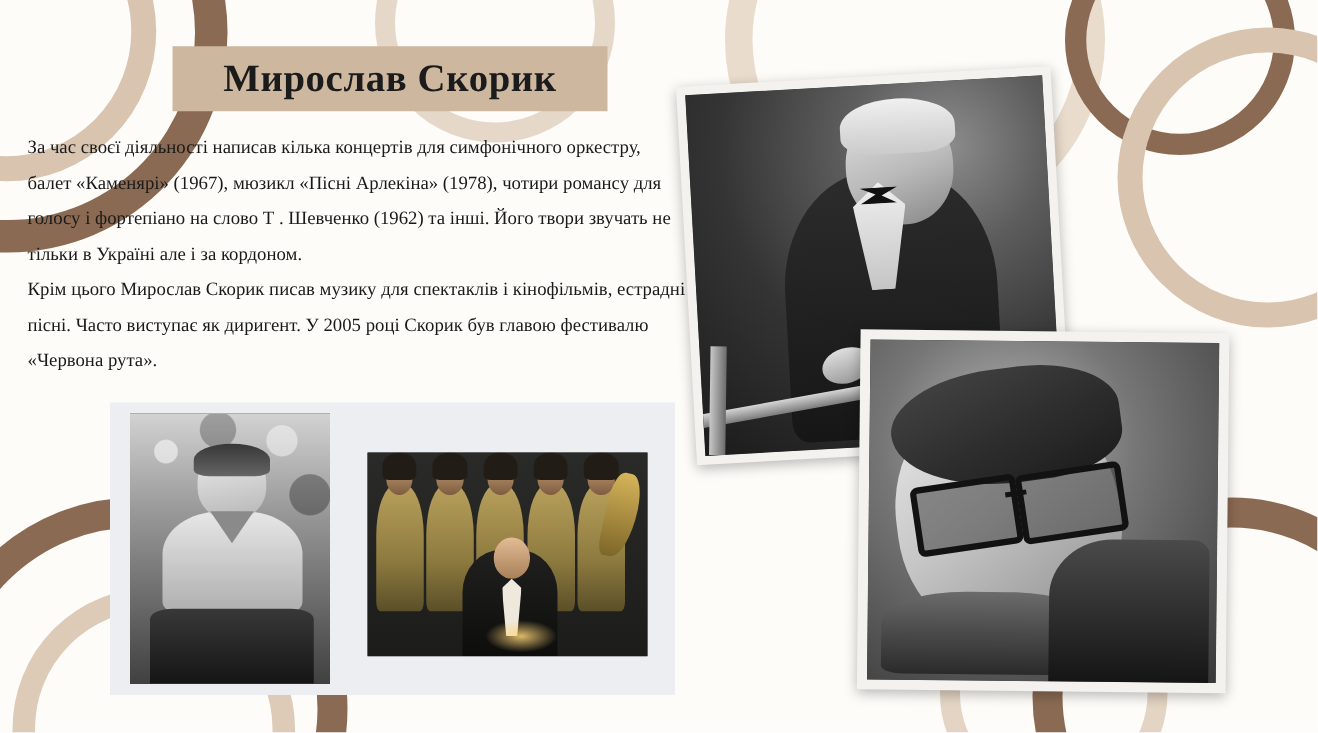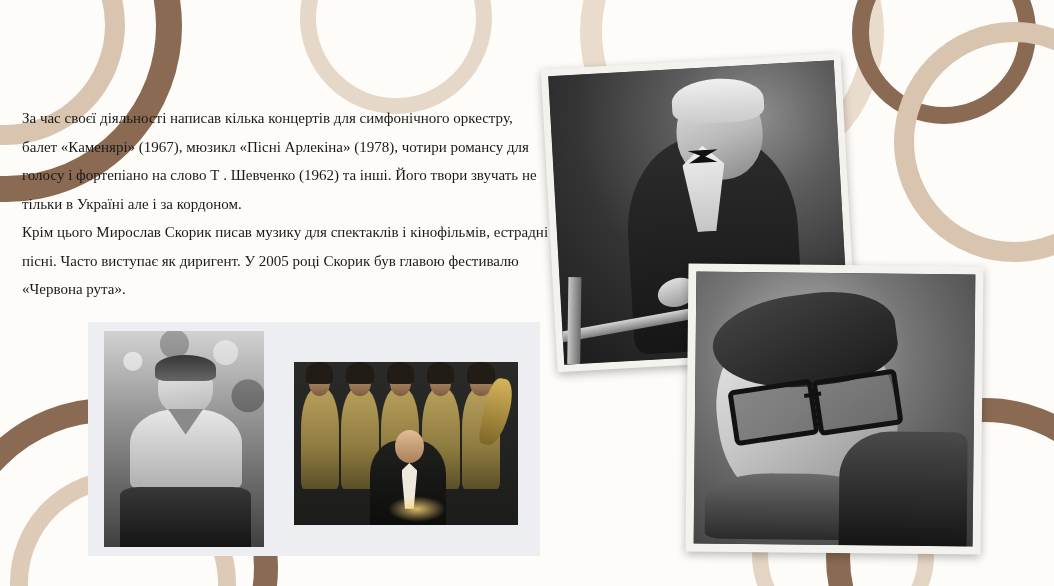--- a/index.html
+++ b/index.html
@@ -547,20 +547,23 @@
   <div class="arc arc-tl-2"></div>
   <div class="arc arc-top-mid"></div>
   <div class="arc arc-top-right-1"></div>
   <div class="arc arc-top-right-2"></div>
   <div class="arc arc-right-1"></div>
   <div class="arc arc-bl-1"></div>
   <div class="arc arc-bl-2"></div>
   <div class="arc arc-br-1"></div>
   <div class="arc arc-br-2"></div>
 
+  <div class="title-plaque">
+    <div class="title-text">Мирослав Скорик</div>
+  </div>
 
   <div class="body-text">
     <p>За час своєї діяльності написав кілька концертів для симфонічного оркестру, балет «Каменярі» (1967), мюзикл «Пісні Арлекіна» (1978), чотири романсу для голосу і фортепіано на слово Т . Шевченко (1962) та інші. Його твори звучать не тільки в Україні але і за кордоном.</p>
     <p>Крім цього Мирослав Скорик писав музику для спектаклів і кінофільмів, естрадні пісні. Часто виступає як диригент. У 2005 році Скорик був главою фестивалю «Червона рута».</p>
   </div>
 
   <div class="panel-bottom"></div>
 
   <div class="photo photo-conductor">
     <div class="inner bw">

